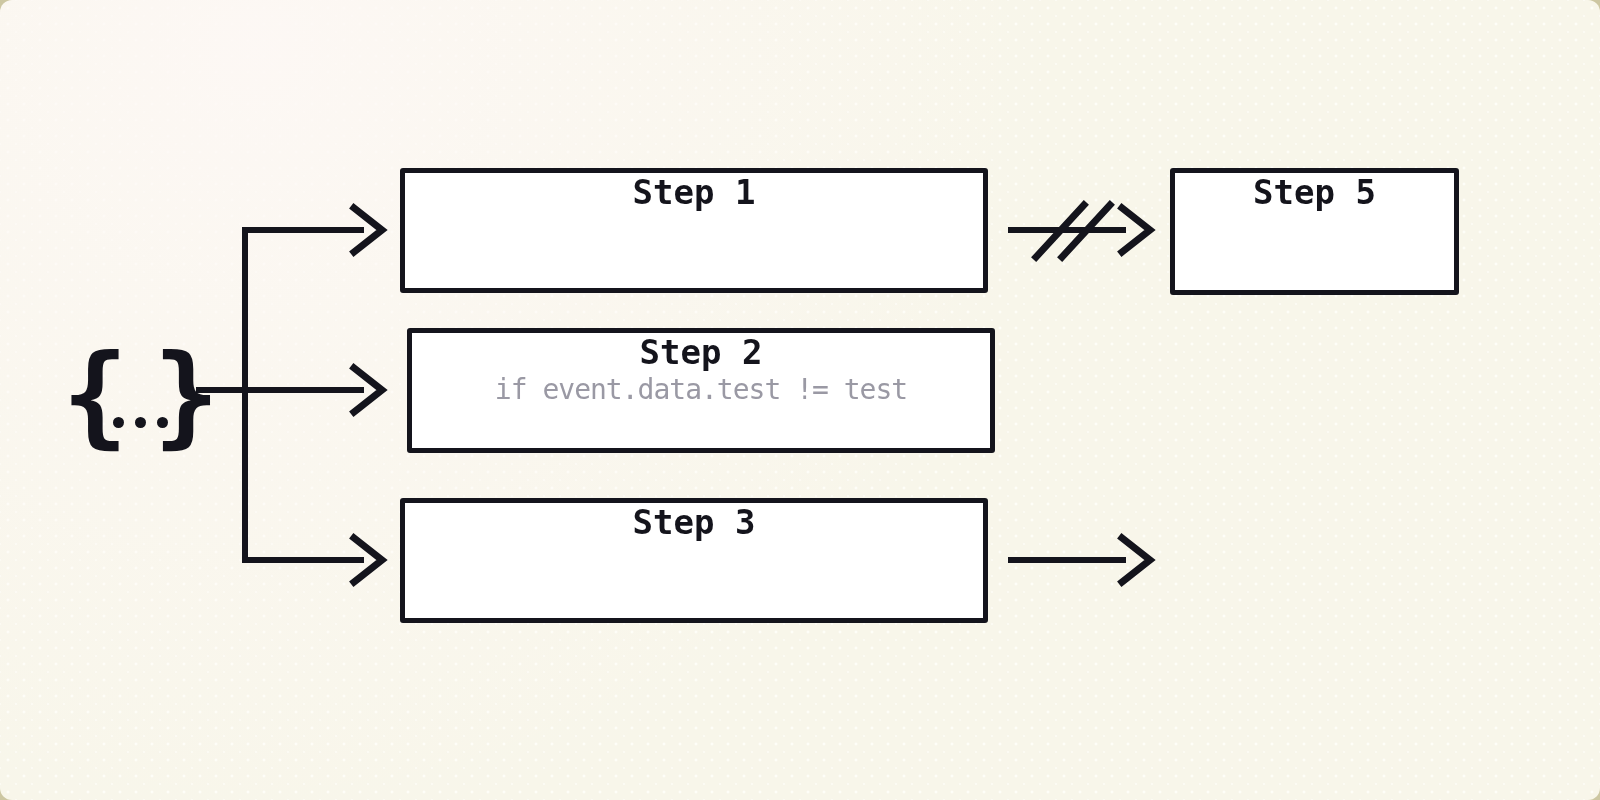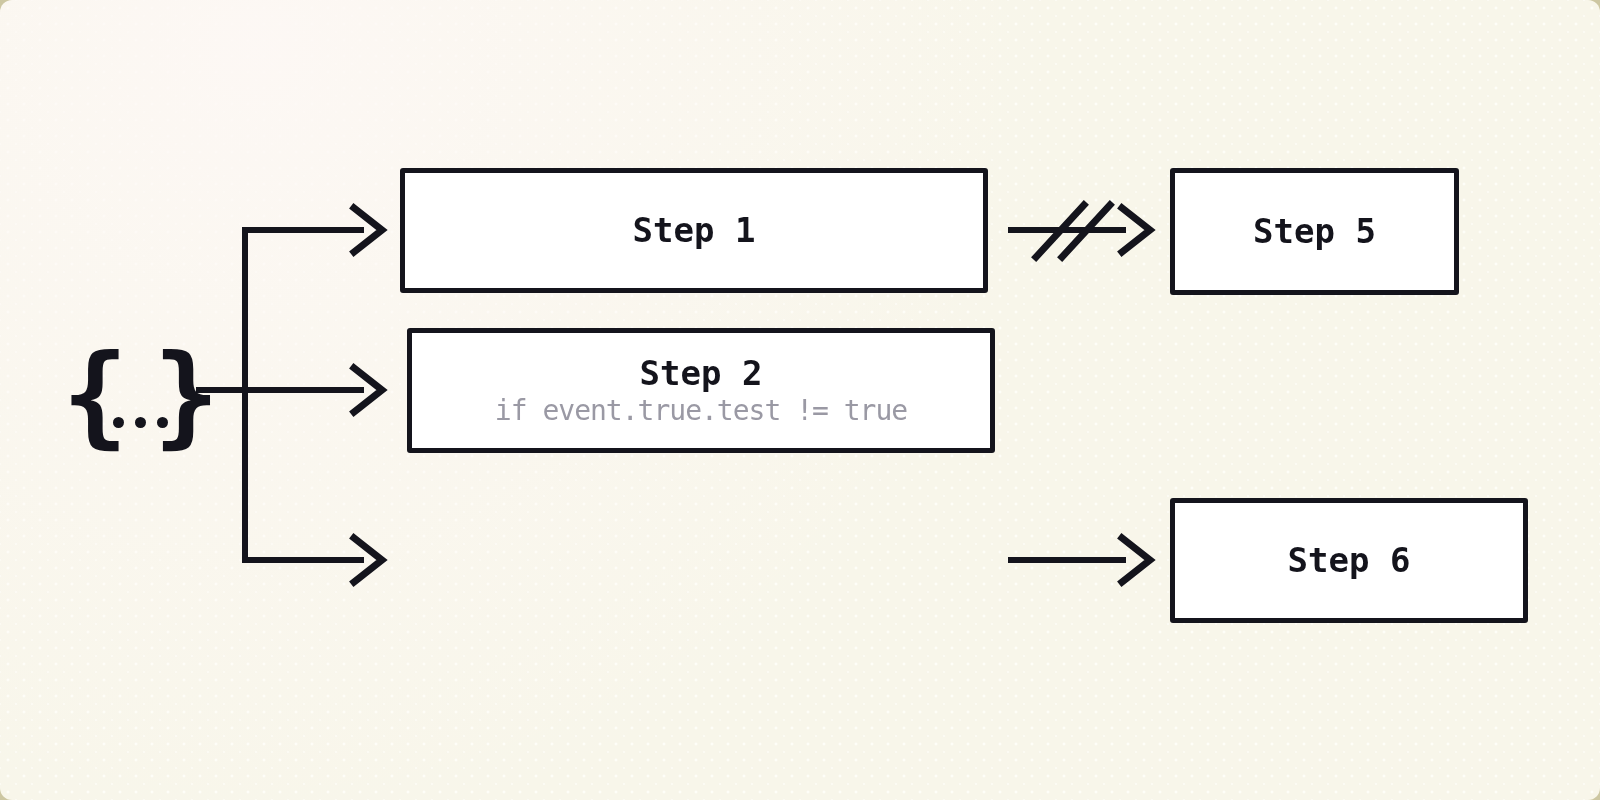--- a/index.html
+++ b/index.html
@@ -22,21 +22,21 @@
   .connectors{position:absolute;left:0;top:0;color:var(--line,#14141c);}
   .shaft{stroke:currentColor;stroke-width:6;fill:none;}
   .corner{stroke-linejoin:miter;}
   .arrowhead{stroke:currentColor;stroke-width:7;fill:none;stroke-linecap:square;stroke-linejoin:miter;}
   .slash{stroke:currentColor;stroke-width:7;fill:none;stroke-linecap:square;}
   .node{
     position:absolute;box-sizing:border-box;
     background:var(--node-fill,#ffffff);
     border:5px solid var(--line,#14141c);
     border-radius:3px;
-    display:flex;flex-direction:column;align-items:center;justify-content:center;
+    display:flex;flex-direction:column;align-items:center;justify-content:flex-start;
     color:var(--line,#14141c);
     font-weight:700;font-size:34px;line-height:1.15;
     cursor:pointer;
   }
   .node .condition{
     font-weight:400;font-size:28px;letter-spacing:-1px;
     color:var(--muted-text,#9a99a4);
     margin-top:2px;
   }
   #node-step1{left:400px;top:168px;width:588px;height:125px;}
@@ -101,25 +101,25 @@
     </span>
     <span class="brace brace-right">}</span>
   </div>
 
   <div class="node" id="node-step1">
     <span>Step 1</span>
   </div>
 
   <div class="node" id="node-step2">
     <span>Step 2</span>
-    <span class="condition">if event.true.test != true</span>
+    <span class="condition">if event.data.test != test</span>
   </div>
 
+  <div class="node" id="node-step3">
+    <span>Step 3</span>
+  </div>
 
   <div class="node" id="node-step5">
     <span>Step 5</span>
   </div>
 
-  <div class="node" id="node-step6">
-    <span>Step 6</span>
-  </div>
 
 </div>
 
 </body></html>

